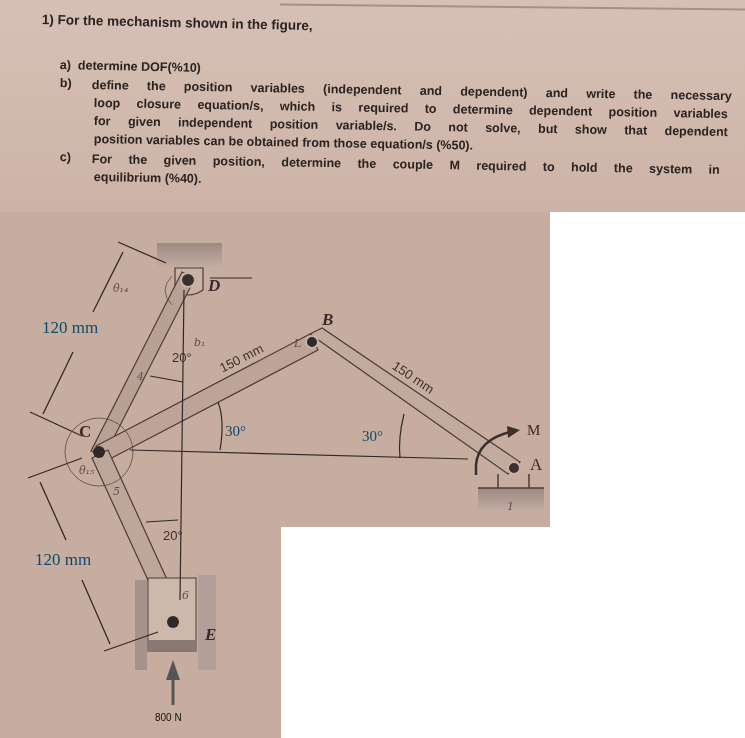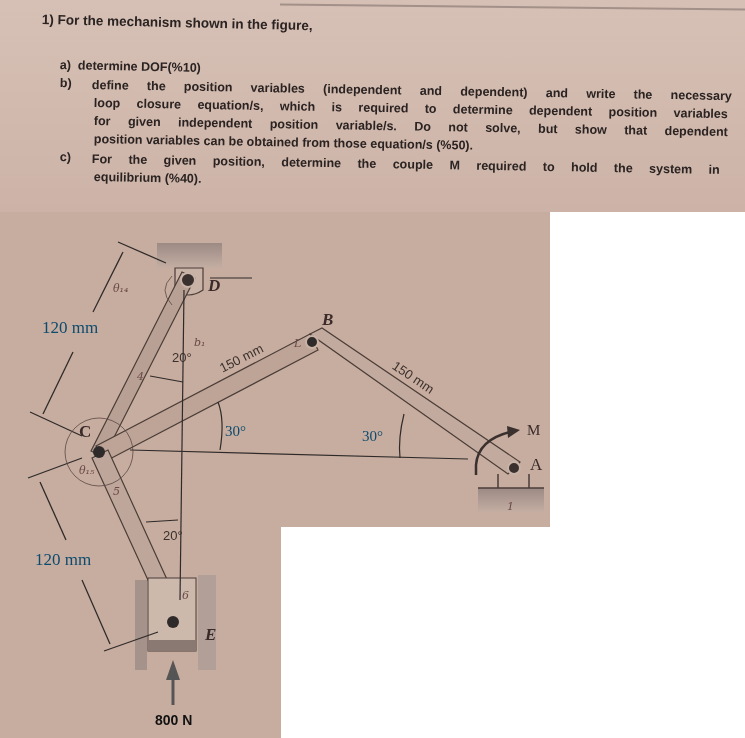--- a/index.html
+++ b/index.html
@@ -11,21 +11,21 @@
   .white-bottom { position:absolute; left:281px; top:527px; width:464px; height:211px; background:#ffffff; }
   .text { position:absolute; color:#2a2322; font-weight:bold; transform-origin:left top; white-space:nowrap; }
   .q-title { left:42px; top:12px; font-size:13.5px; transform:rotate(1.3deg); }
   .item { left:60px; font-size:12.5px; transform:rotate(1.2deg); }
   .cont { left:94px; font-size:12.5px; transform:rotate(1.0deg); }
   .justified { width:635px; text-align:justify; text-align-last:justify; display:block; }
   .label-letter { position:absolute; font-family:"Liberation Serif", serif; font-style:italic; font-weight:bold; color:#3a2a2a; font-size:17px; }
   .dim { position:absolute; font-family:"Liberation Serif", serif; color:#0c4a6e; font-size:17px; }
   .small-dim { position:absolute; font-family:"Liberation Sans", sans-serif; color:#3a2f2c; font-size:13px; }
   .hand { position:absolute; font-family:"DejaVu Serif", serif; font-style:italic; color:#6a4a48; font-size:11px; }
-  .force { position:absolute; font-family:"Liberation Sans", sans-serif; color:#111; font-size:14px;font-weight:bold; }
+  .force { position:absolute; font-family:"Liberation Sans", sans-serif; color:#111; font-size:10px; }
   svg.fig { position:absolute; left:0; top:0; }
 </style>
 </head>
 <body>
 
 <div class="paper"></div>
 <div class="paper-top"></div>
 <div class="topline"></div>
 
 <div class="text q-title">

